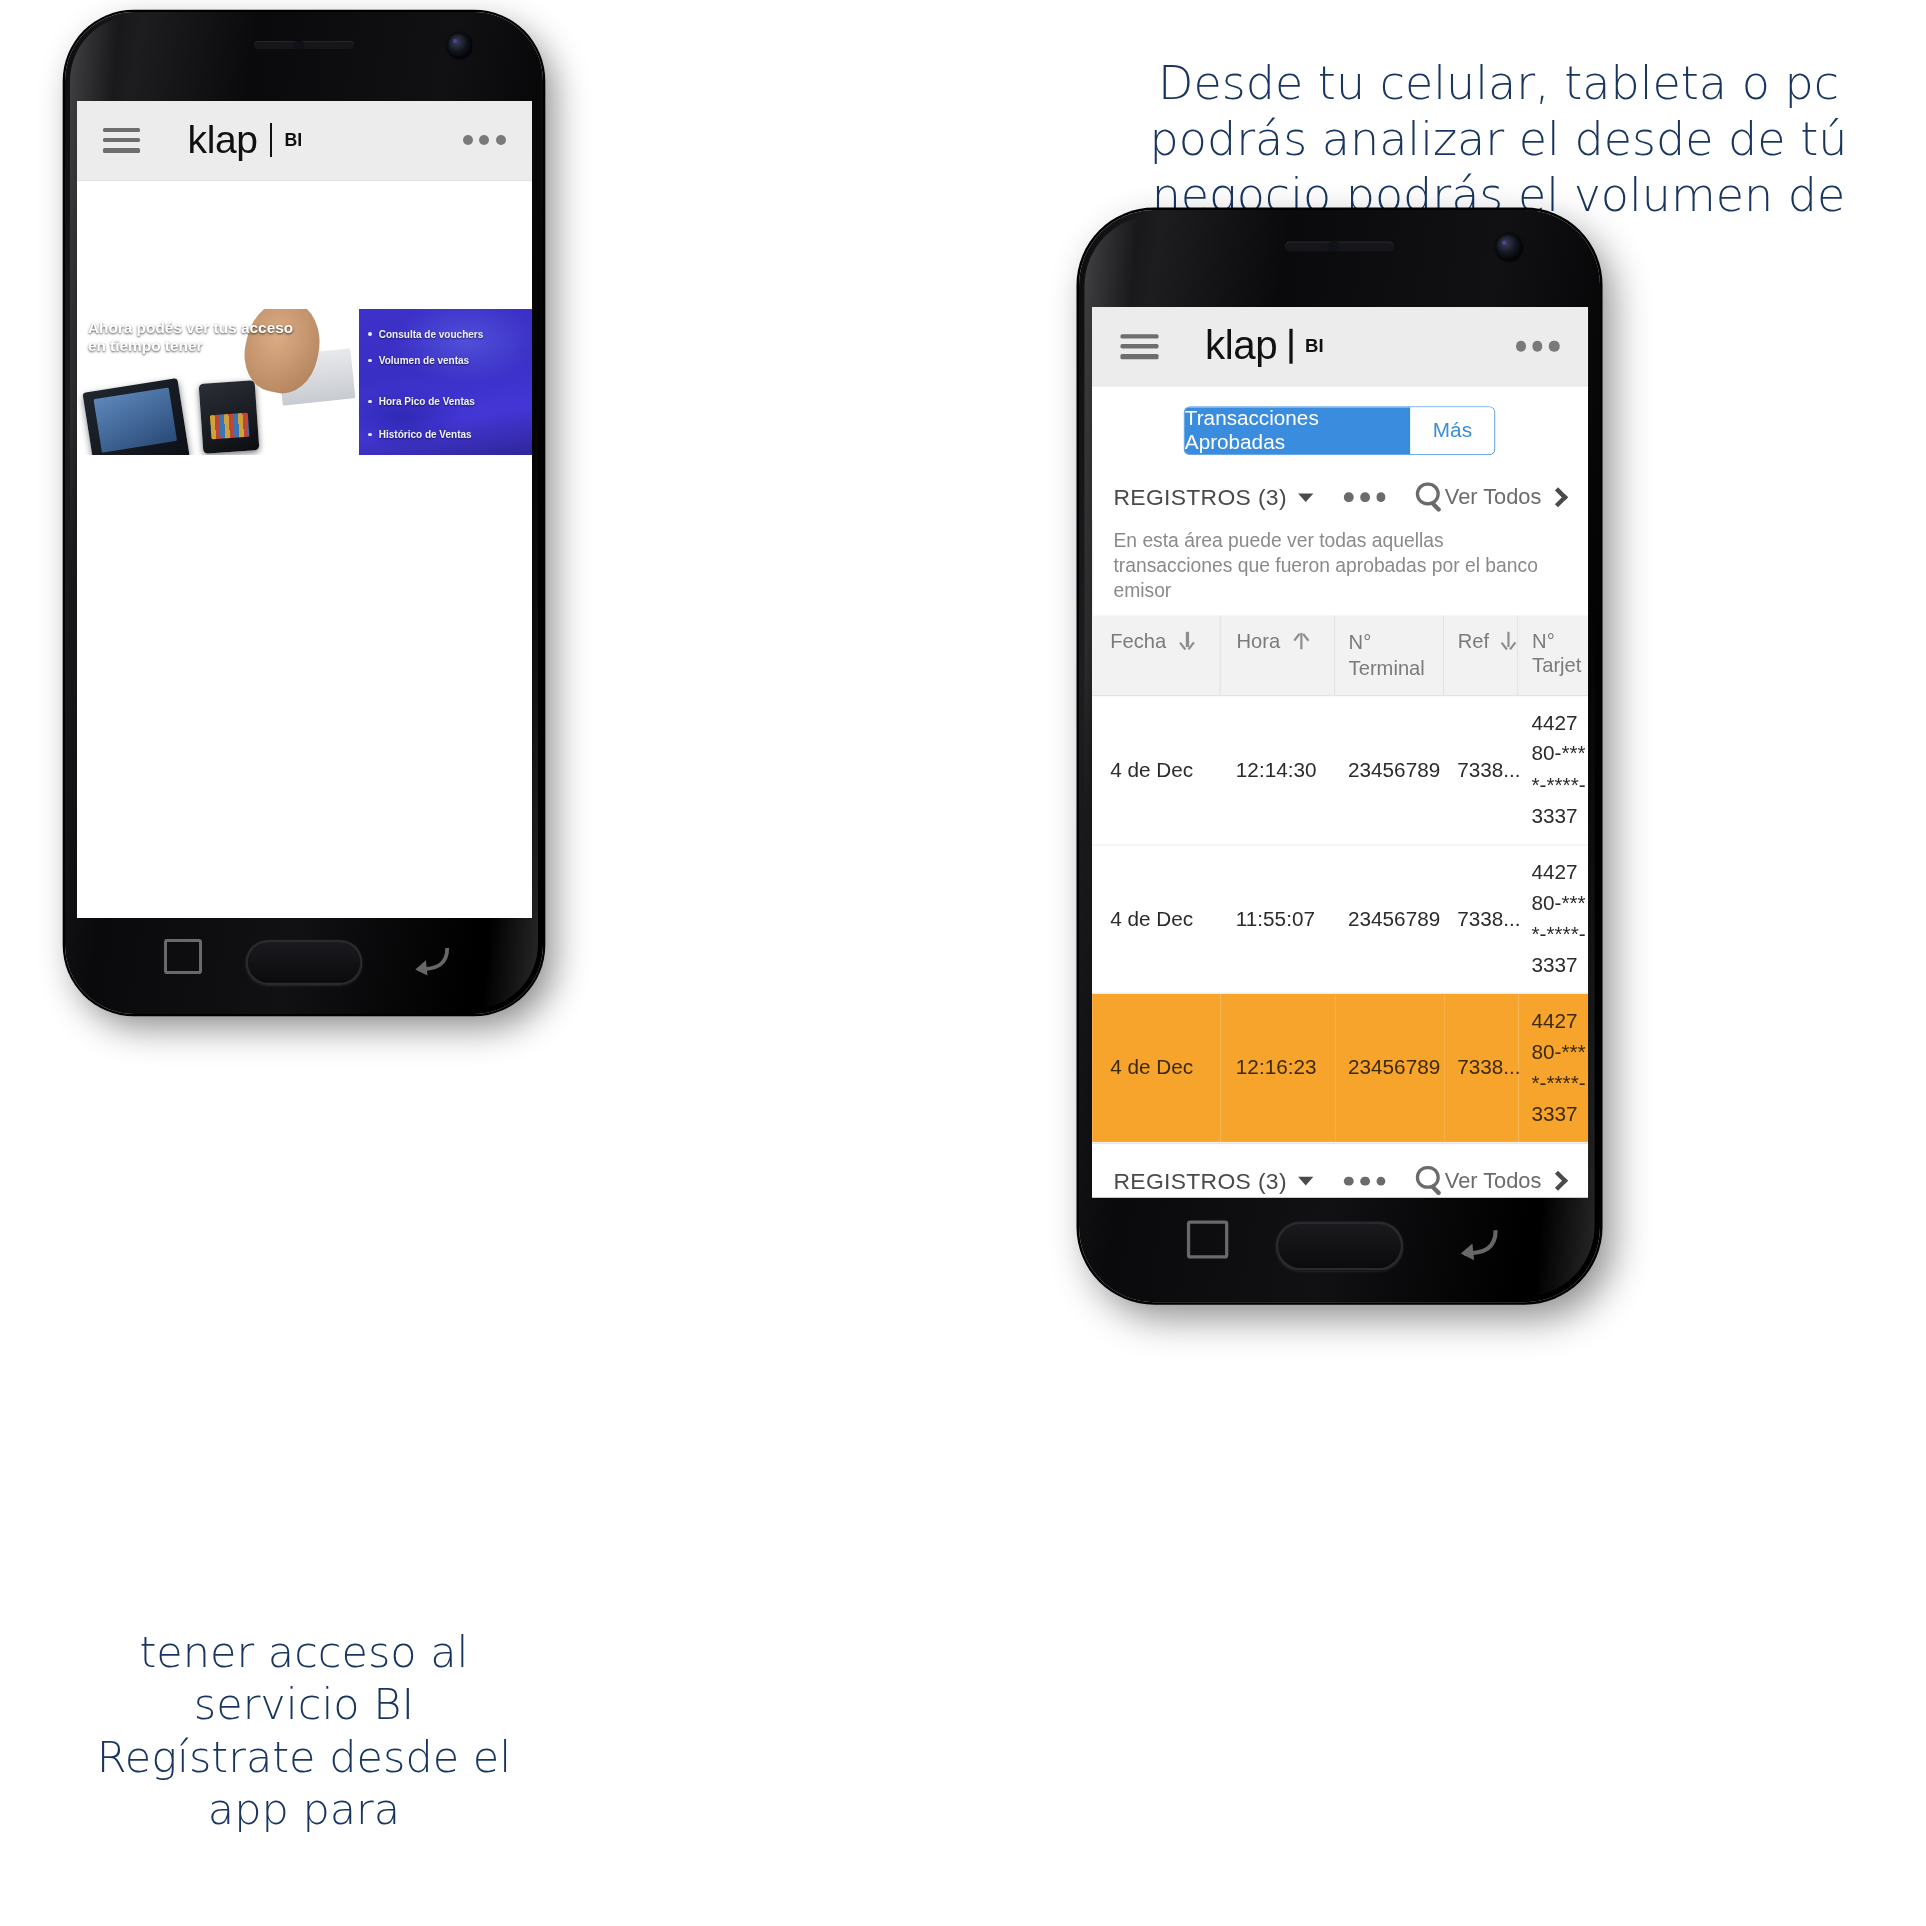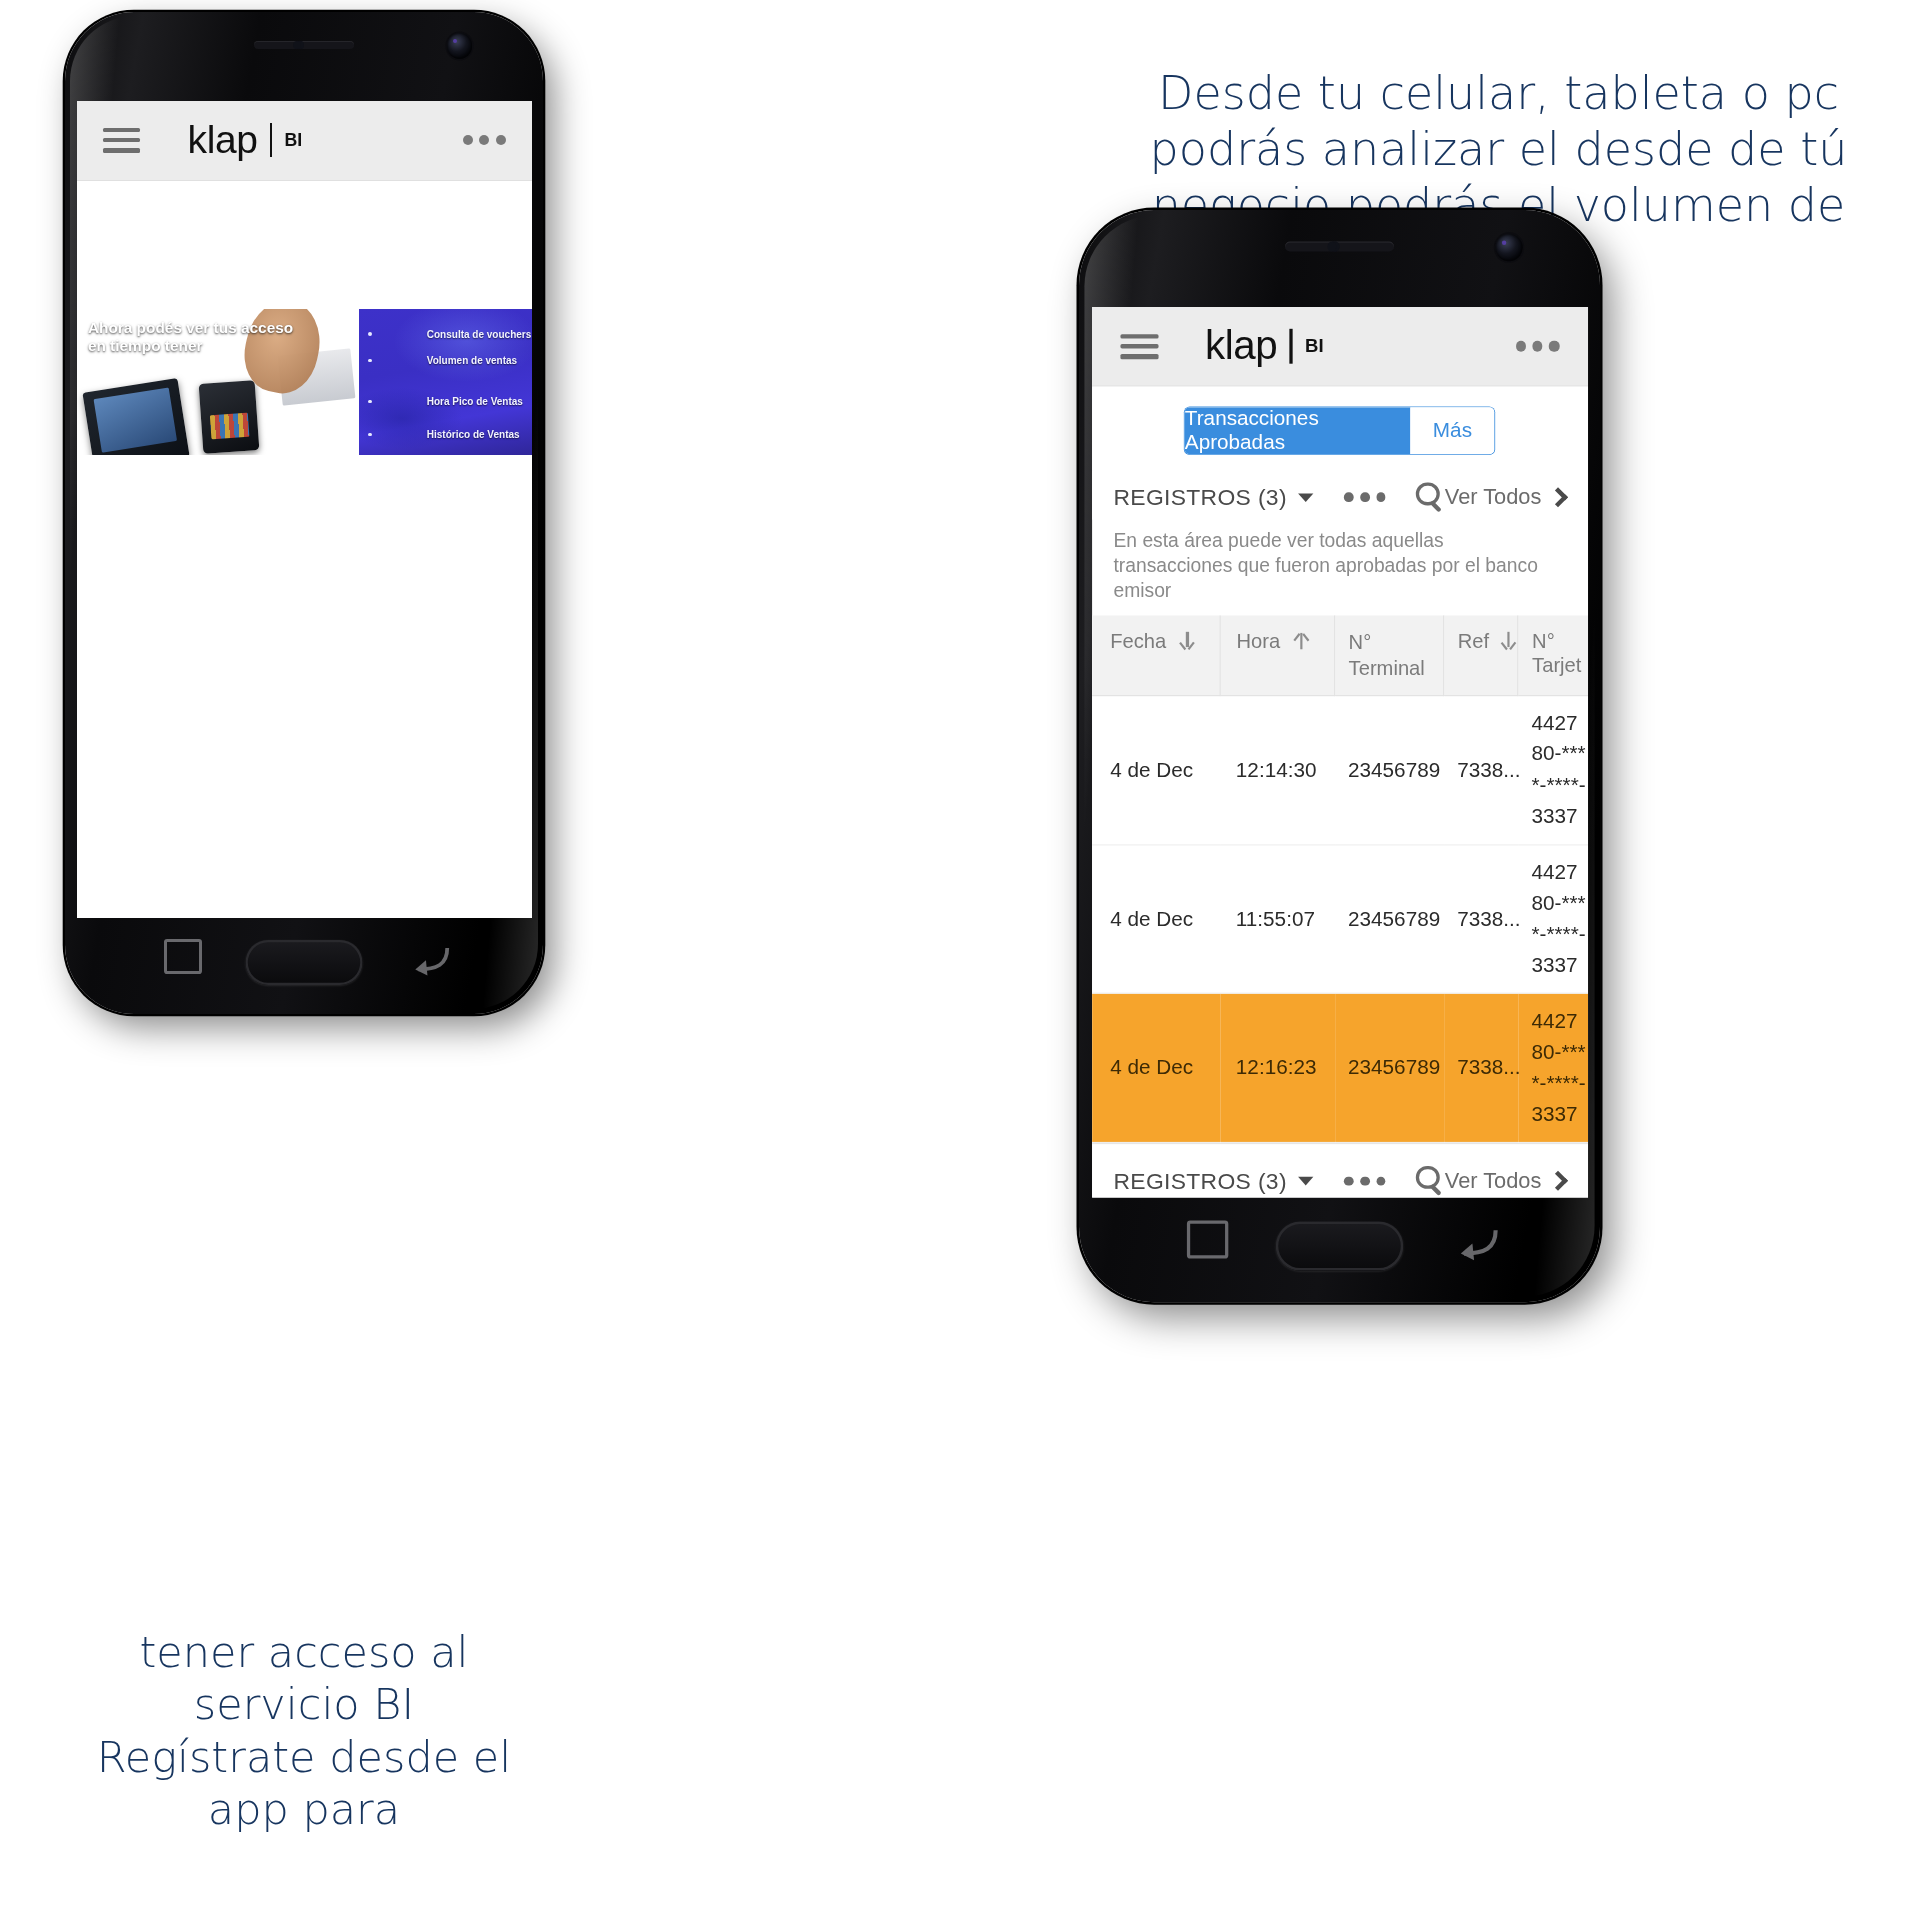--- a/index.html
+++ b/index.html
@@ -69,21 +69,21 @@
       background:linear-gradient(#e8e9ec,#c8cbd1);transform:rotate(-6deg);border-radius:1.5px;}
   .banner .bantext{position:absolute;left:4%;top:7%;color:#fff;font-weight:700;
       line-height:1.16;text-shadow:0 0.8px 2.3px rgba(0,0,0,.75);}
   .banner .panel{position:relative;background:
         linear-gradient(170deg,#3d31c9 0%,#3a2fc4 40%,#4336d6 72%,#2f2699 100%);}
   .banner .panel .pshade{position:absolute;inset:0;
         background:radial-gradient(ellipse 60% 40% at 62% 22%,rgba(120,140,255,.35),rgba(0,0,0,0) 70%),
                    radial-gradient(ellipse 50% 30% at 25% 75%,rgba(30,30,150,.5),rgba(0,0,0,0) 70%);}
   .banner .panel ul{list-style:none;margin:0;position:relative;padding:0;}
   .banner .panel li{color:#f2f3ff;font-weight:700;display:flex;align-items:center;
-        text-shadow:0 0.8px 1.5px rgba(0,0,0,.6);gap:48px;}
+        text-shadow:0 0.8px 1.5px rgba(0,0,0,.6);}
   .banner .panel li b{display:inline-block;border-radius:50%;background:#e7e9ff;}
 
   
   .segwrap{display:flex;justify-content:center;background:#fff;}
   .seg{display:flex;border-radius:4.6px;overflow:hidden;box-shadow:0 0 0 0.8px #3a8dde;}
   .seg .on{background:#3a8dde;color:#fff;display:flex;align-items:center;justify-content:center;}
   .seg .off{background:#fff;color:#3a8dde;display:flex;align-items:center;justify-content:center;}
 
   .sectionbar{display:flex;align-items:center;background:#fff;}
   .sectitle{color:#4a4a4a;letter-spacing:0.3px;}
@@ -186,21 +186,21 @@
     <path d="M50 8 C50 30 36 36 12 36" fill="none" stroke="#8e8e92" stroke-width="5"></path>
     <path d="M22 24 L8 36 L24 44 Z" fill="#8e8e92"></path>
   </svg>
 </div>
 
 <div class="cap" style="left:65px;top:1626px;width:478px;font-size:43px;">
   <div>tener acceso al servicio BI</div>
   <div>Regístrate desde el app para</div>
 </div>
 
-<div class="cap" style="left:1071px;top:65px;width:855px;font-size:46px;">
+<div class="cap" style="left:1071px;top:55px;width:855px;font-size:46px;">
   <div>Desde tu celular, tableta o pc</div>
   <div>podrás  analizar el desde de tú</div>
   <div>negocio podrás el volumen de</div>
   <div>ventas</div>
 </div>
 
 <div class="phone" style="left:1079px;top:210px;width:478px;height:1002px;transform:scale(1.09);transform-origin:top left;">
   <div class="glossedge"></div>
 
   <div class="toprow" style="top:29px;">

